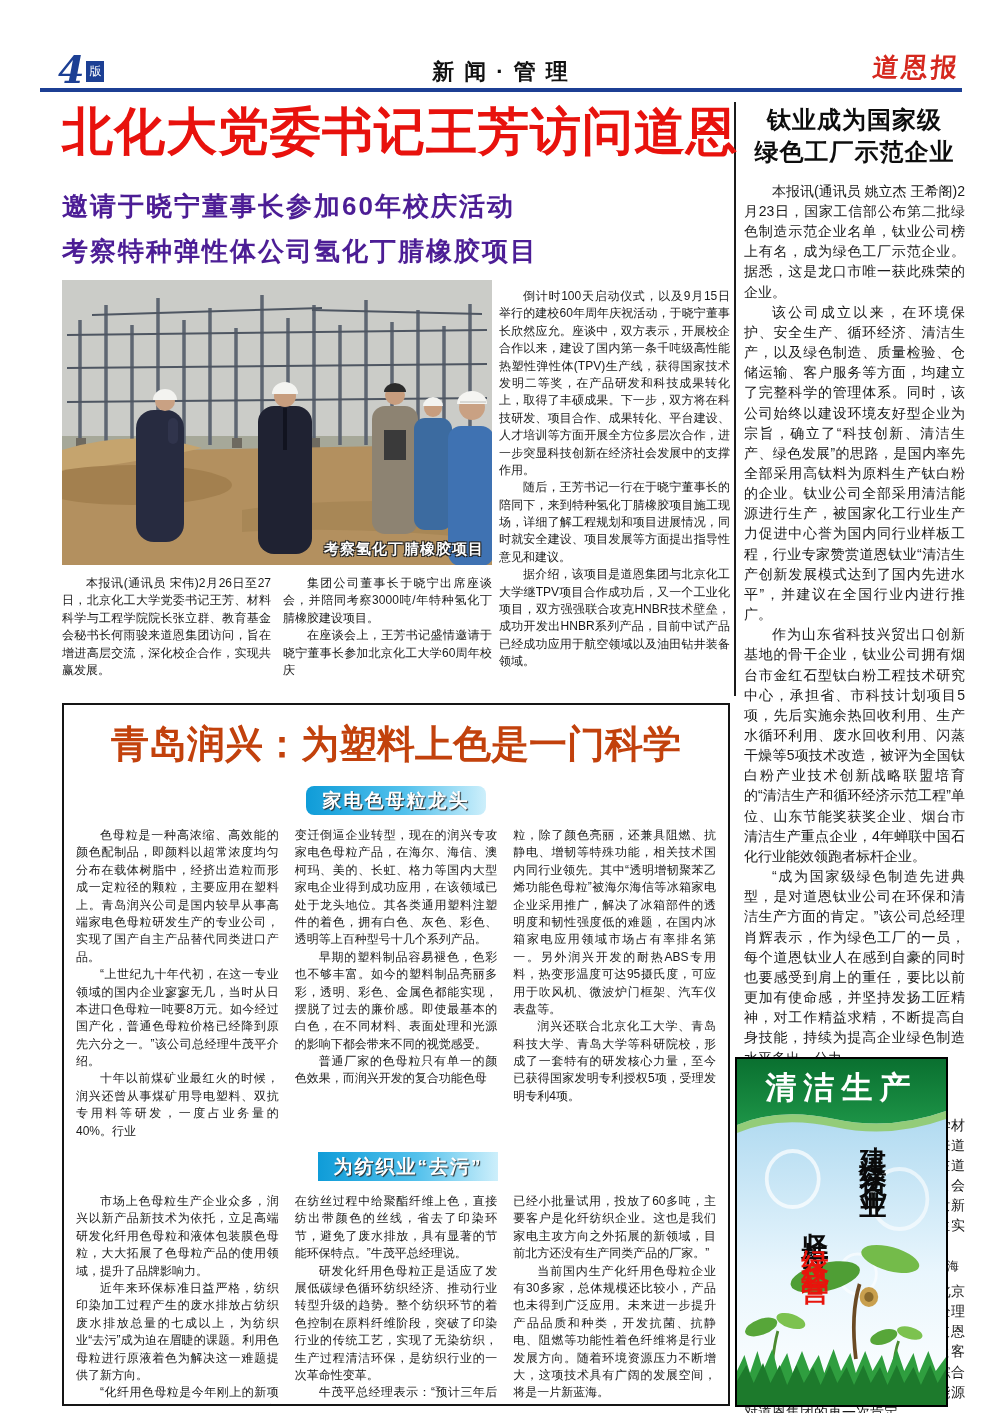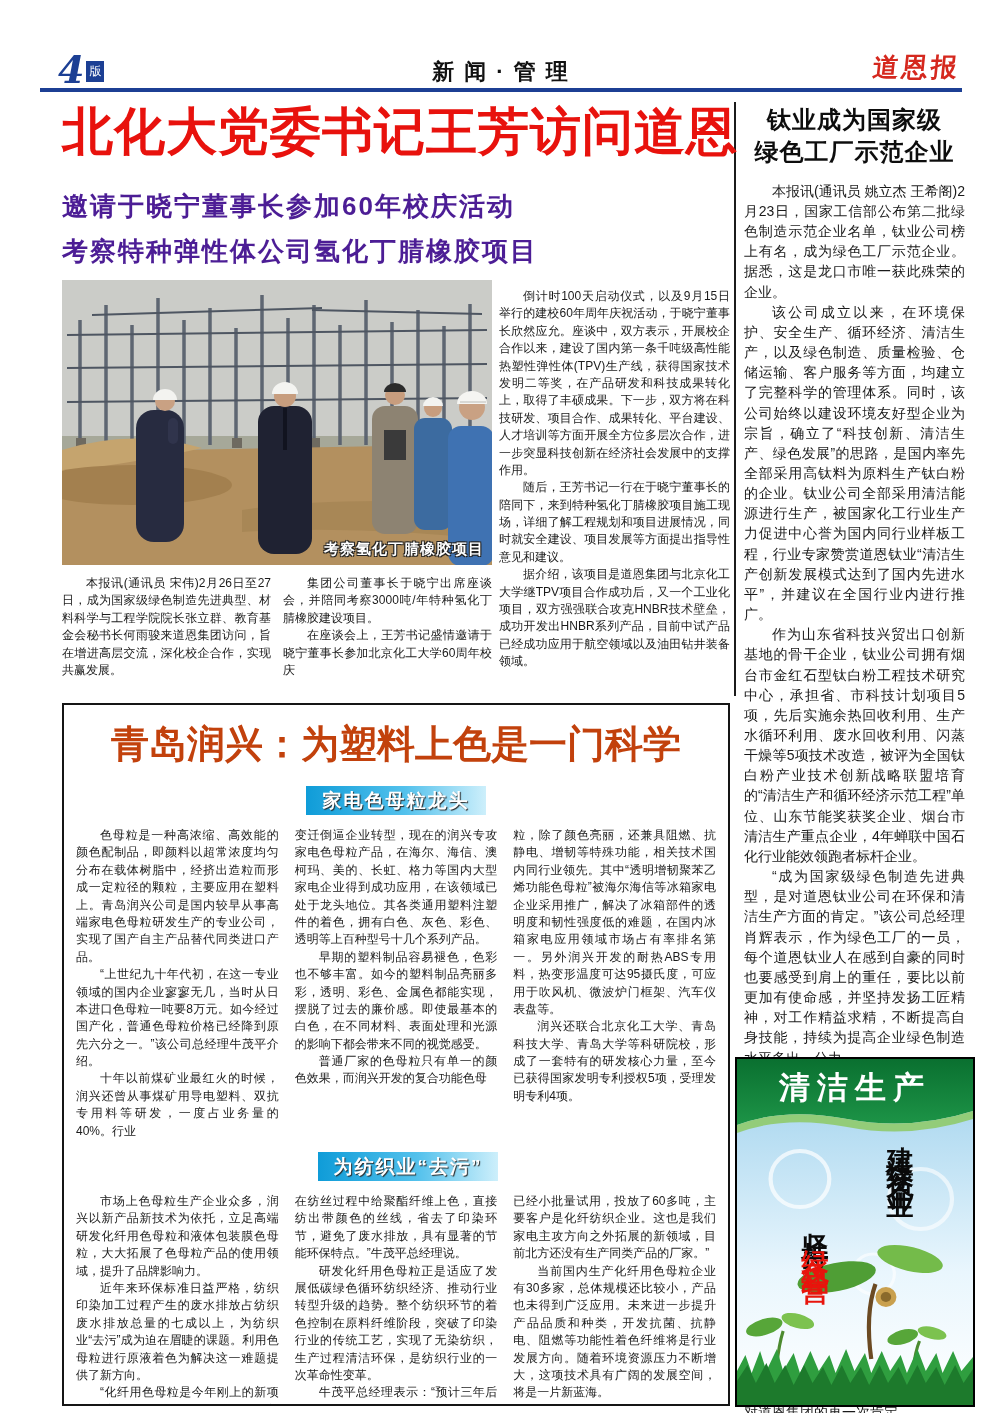--- a/index.html
+++ b/index.html
@@ -42,40 +42,40 @@
 
   
   .mid-box { position:absolute; left:62px; top:703px; width:668px; height:703px;
     border:2px solid #151515; padding:10px 12px; overflow:hidden; }
   .mid-title { text-align:center; font-size:38px; font-weight:900; color:#c2410c;
     white-space:nowrap; margin-top:4px; }
   .cy-banner { width:180px; height:29px; line-height:29px; text-align:center;
     background:linear-gradient(90deg,#0f9cd8 0%, #53c1ec 55%, #cdeffb 100%);
     color:#fff; font-size:19px; font-weight:bold; letter-spacing:2px;
     text-shadow:1px 1px 1px #2a2a2a; }
-  .cy-banner.b1 { margin:16px auto 12px auto; }
+  .cy-banner.b1 { margin:16px auto 12px auto;border-radius:8px; }
   .cy-banner.b2 { margin:12px 0 12px 242px; }
   .m-cols { display:flex; gap:16px; }
   .m-cols .c { flex:1; }
   .m-credit { text-align:right; font-size:12px; font-weight:bold; line-height:1.5; margin-top:4px; }
 
   
   .right-col { position:absolute; left:744px; top:104px; width:221px; }
   .r-title { text-align:center; font-size:24px; font-weight:800; line-height:1.35;
     letter-spacing:1px; color:#0d0d0d; }
   .right-col p { font-size:14px; line-height:1.44; text-align:justify; text-indent:2em; color:#1a1a1a; }
   .r-body { margin-top:12px; }
   .brief-hdr { margin-top:16px; margin-bottom:8px; font-size:17px; font-weight:bold;
     display:flex; align-items:center; }
   .brief-sq { width:12px; height:12px; border:2px solid #111; margin-right:5px; display:inline-block; }
   .credit { text-align:right !important; text-indent:0 !important; font-size:12px !important;
     margin:2px 6px 6px 0; }
 
   
-  .ad-box { position:absolute; left:735px; top:1057px; width:240px; height:350px;
+  .ad-box { position:absolute; left:735px; top:1057px; width:213px; height:350px;
     border:2px solid #000; overflow:hidden; background:#fff;font-family:Liberation Serif, serif; }
   .ad-box svg.bg { position:absolute; left:0; top:0; width:100%; height:100%; }
   .ad-title { position:absolute; left:0; right:0; top:8px; text-align:center; color:#fff;
     font-size:31px; font-weight:900; letter-spacing:7px; }
   .ad-v { position:absolute; writing-mode:vertical-rl; text-orientation:upright;
     font-weight:900; font-size:27px; letter-spacing:9px; }
   .ad-v1 { right:55px; top:66px; color:#0a0a0a; }
   .ad-v2 { left:60px; top:152px; color:#0a0a0a; }
   .ad-v2 .red { color:#e8140c; }
 </style>
@@ -180,21 +180,21 @@
     </div>
 
     <div class="col3">
       <p>倒计时100天启动仪式，以及9月15日举行的建校60年周年庆祝活动，于晓宁董事长欣然应允。座谈中，双方表示，开展校企合作以来，建设了国内第一条千吨级高性能热塑性弹性体(TPV)生产线，获得国家技术发明二等奖，在产品研发和科技成果转化上，取得了丰硕成果。下一步，双方将在科技研发、项目合作、成果转化、平台建设、人才培训等方面开展全方位多层次合作，进一步突显科技创新在经济社会发展中的支撑作用。</p>
       <p>随后，王芳书记一行在于晓宁董事长的陪同下，来到特种氢化丁腈橡胶项目施工现场，详细了解工程规划和项目进展情况，同时就安全建设、项目发展等方面提出指导性意见和建议。</p>
       <p>据介绍，该项目是道恩集团与北京化工大学继TPV项目合作成功后，又一个工业化项目，双方强强联合攻克HNBR技术壁垒，成功开发出HNBR系列产品，目前中试产品已经成功应用于航空领域以及油田钻井装备领域。</p>
     </div>
 
     <div class="cols12">
       <div class="c">
-        <p>本报讯(通讯员 宋伟)2月26日至27日，成为国家级绿色制造先进典型、材料科学与工程学院院长张立群、教育基金会秘书长何雨骏来道恩集团访问，旨在增进高层交流，深化校企合作，实现共赢发展。</p>
+        <p>本报讯(通讯员 宋伟)2月26日至27日，北京化工大学党委书记王芳、材料科学与工程学院院长张立群、教育基金会秘书长何雨骏来道恩集团访问，旨在增进高层交流，深化校企合作，实现共赢发展。</p>
       </div>
       <div class="c">
         <p>集团公司董事长于晓宁出席座谈会，并陪同考察3000吨/年特种氢化丁腈橡胶建设项目。</p>
         <p>在座谈会上，王芳书记盛情邀请于晓宁董事长参加北京化工大学60周年校庆</p>
       </div>
     </div>
   </div>
 
   <div class="mid-box art">
     <div class="mid-title">青岛润兴：为塑料上色是一门科学</div>

